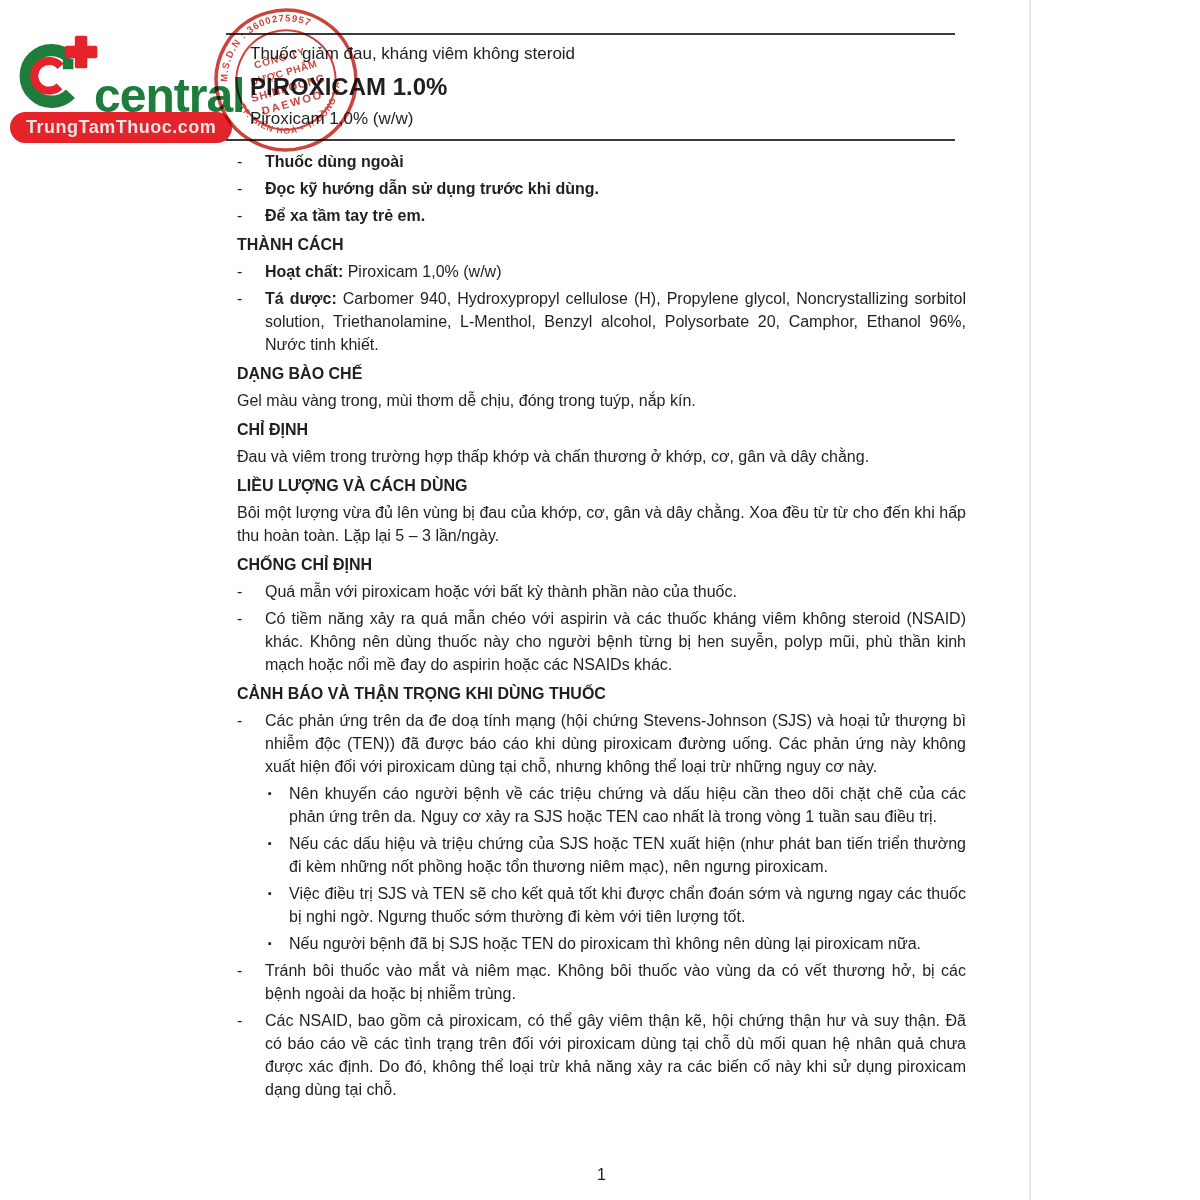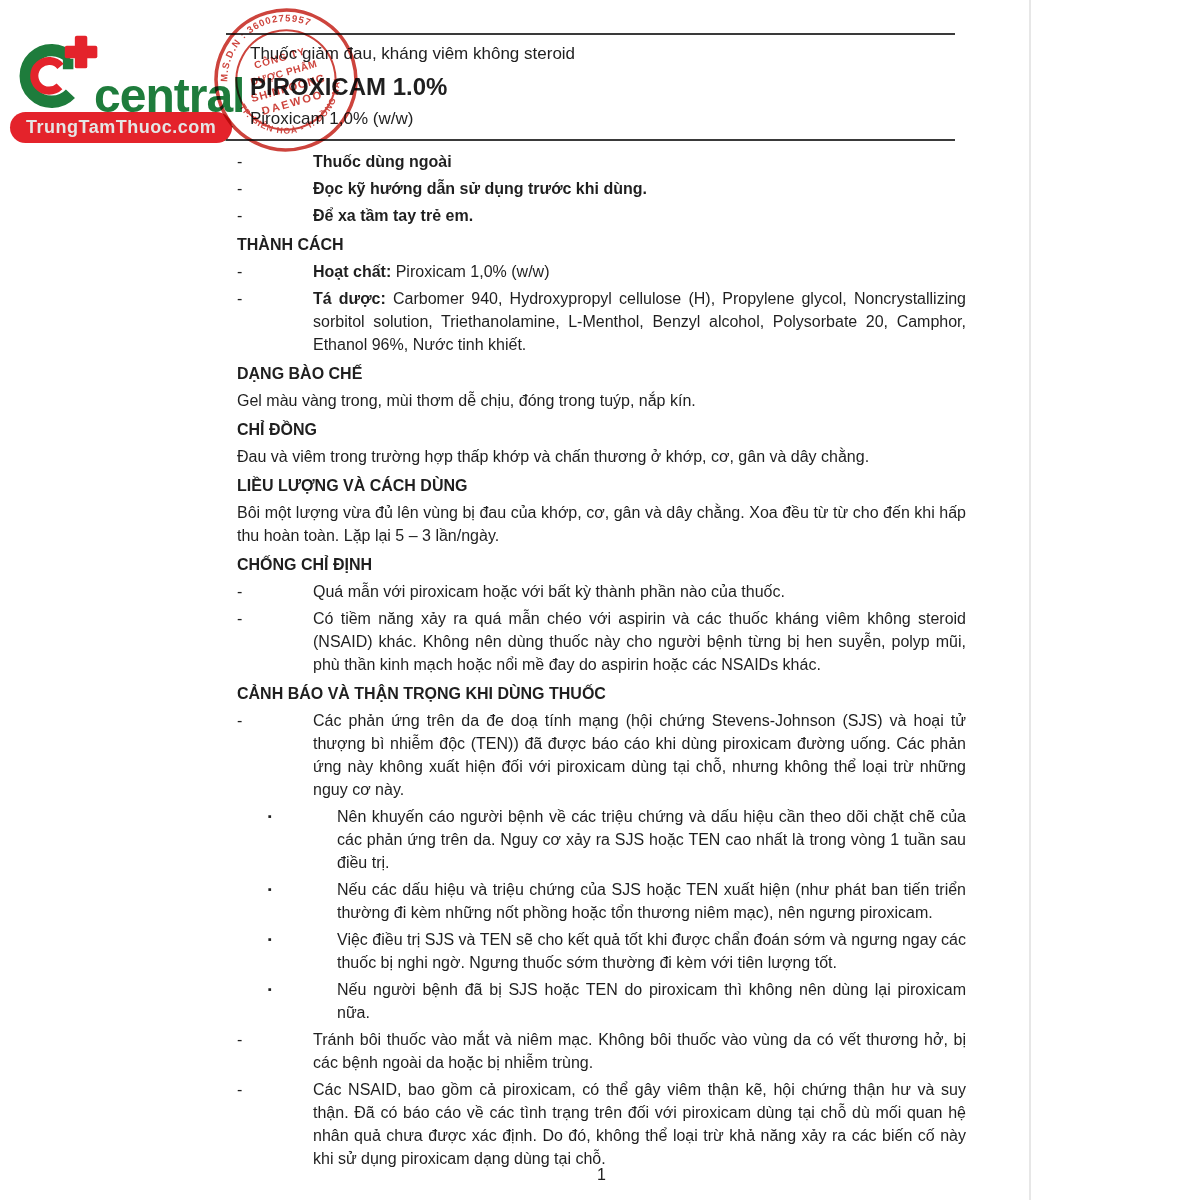--- a/index.html
+++ b/index.html
@@ -33,21 +33,21 @@
 
   
   .doc-content{position:absolute;left:237px;top:150px;width:729px;
     font-size:16px;line-height:23px;}
   .block{margin:0 0 4px 0;}
   .heading{font-weight:700;margin-top:6px;}
   .para{text-align:justify;}
   .bullet,.subbullet{display:flex;}
   .marker{flex:0 0 28px;}
   .subbullet .marker{margin-left:31px;flex:0 0 21px;font-size:11px;}
-  .btext{flex:1;text-align:justify;margin-left:48px;}
+  .btext{flex:1;text-align:justify;}
   .bold{font-weight:700;}
 
   
   .doc-footer{position:absolute;left:237px;top:1166px;width:729px;text-align:center;font-size:16px;}
 </style>
 </head>
 <body>
 
 <div class="page-edge"></div>
 
@@ -112,21 +112,21 @@
     <div class="block bullet">
       <span class="marker">-</span>
       <span class="btext"><b>Hoạt chất: </b>Piroxicam 1,0% (w/w)</span>
     </div>
     <div class="block bullet">
       <span class="marker">-</span>
       <span class="btext"><b>Tá dược: </b>Carbomer 940, Hydroxypropyl cellulose (H), Propylene glycol, Noncrystallizing sorbitol solution, Triethanolamine, L-Menthol, Benzyl alcohol, Polysorbate 20, Camphor, Ethanol 96%, Nước tinh khiết.</span>
     </div>
     <div class="block heading">DẠNG BÀO CHẾ</div>
     <div class="block para">Gel màu vàng trong, mùi thơm dễ chịu, đóng trong tuýp, nắp kín.</div>
-    <div class="block heading">CHỈ ĐỒNG</div>
+    <div class="block heading">CHỈ ĐỊNH</div>
     <div class="block para">Đau và viêm trong trường hợp thấp khớp và chấn thương ở khớp, cơ, gân và dây chằng.</div>
     <div class="block heading">LIỀU LƯỢNG VÀ CÁCH DÙNG</div>
     <div class="block para">Bôi một lượng vừa đủ lên vùng bị đau của khớp, cơ, gân và dây chằng. Xoa đều từ từ cho đến khi hấp thu hoàn toàn. Lặp lại 5 – 3 lần/ngày.</div>
     <div class="block heading">CHỐNG CHỈ ĐỊNH</div>
     <div class="block bullet">
       <span class="marker">-</span>
       <span class="btext">Quá mẫn với piroxicam hoặc với bất kỳ thành phần nào của thuốc.</span>
     </div>
     <div class="block bullet">
       <span class="marker">-</span>

